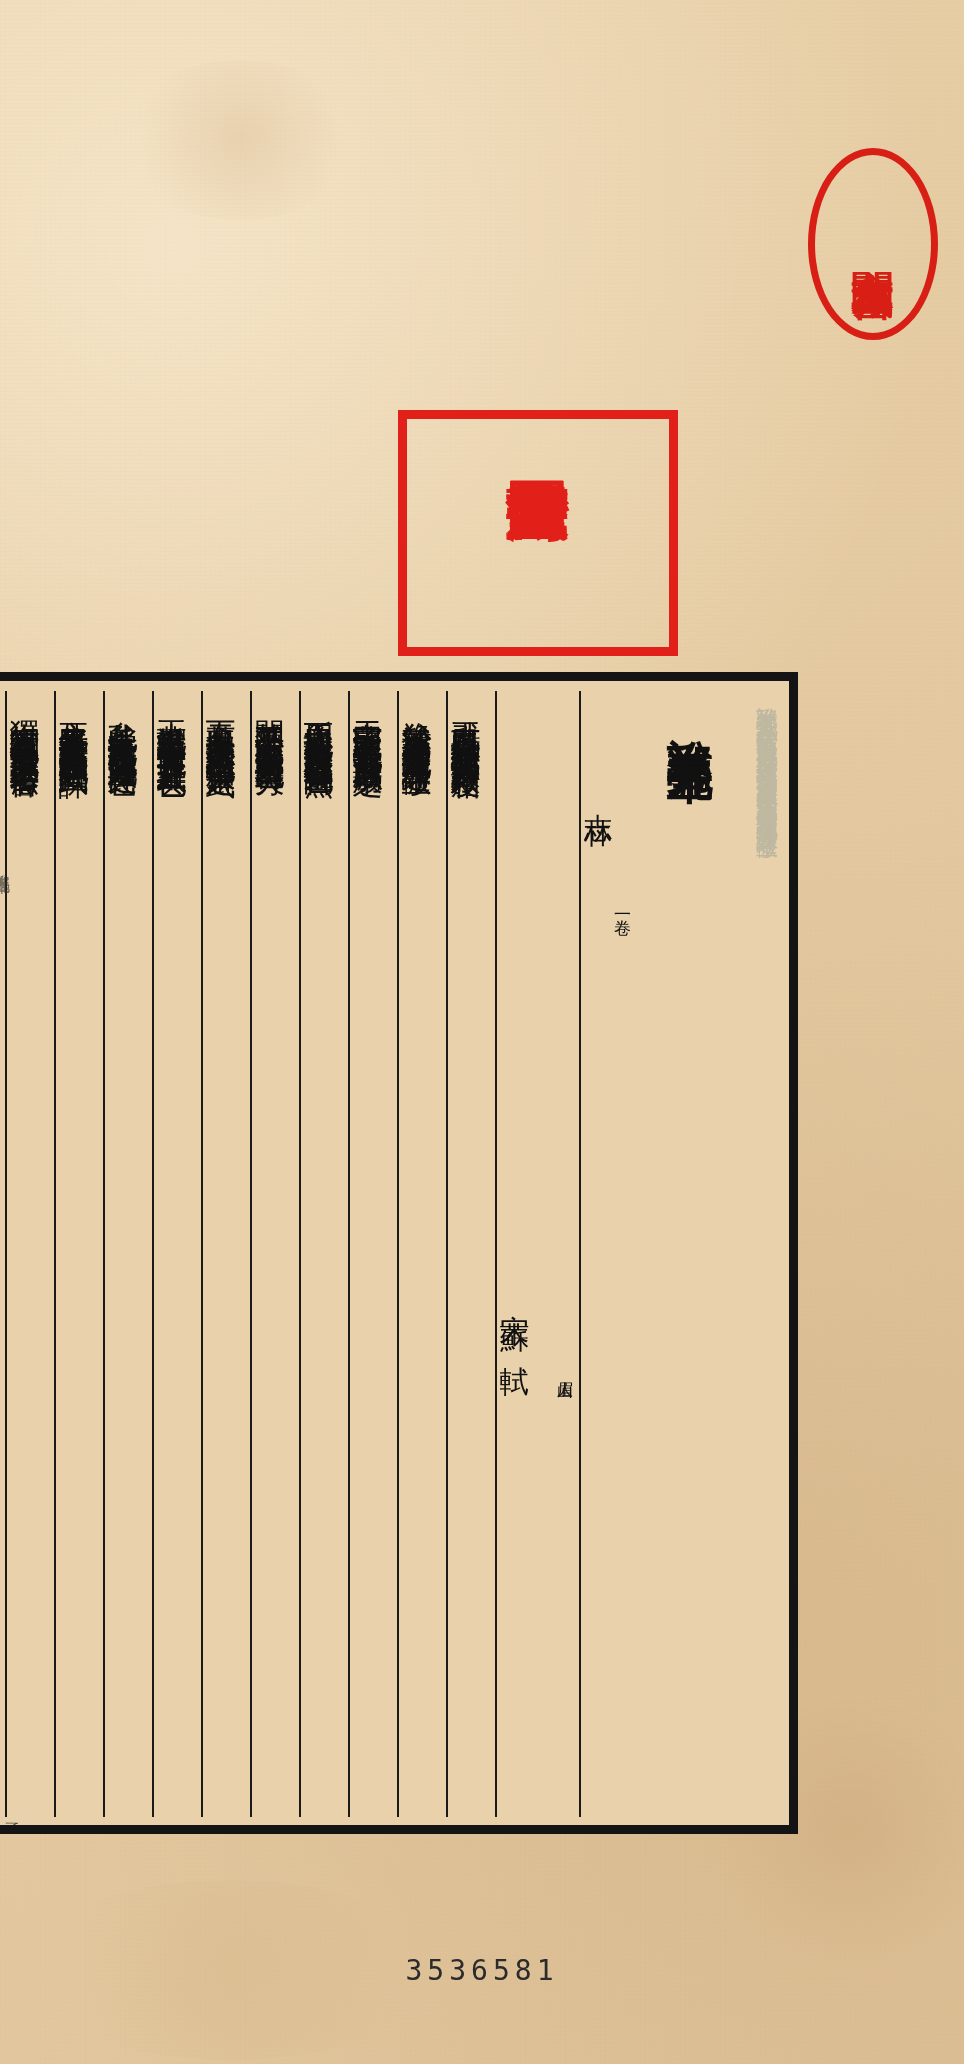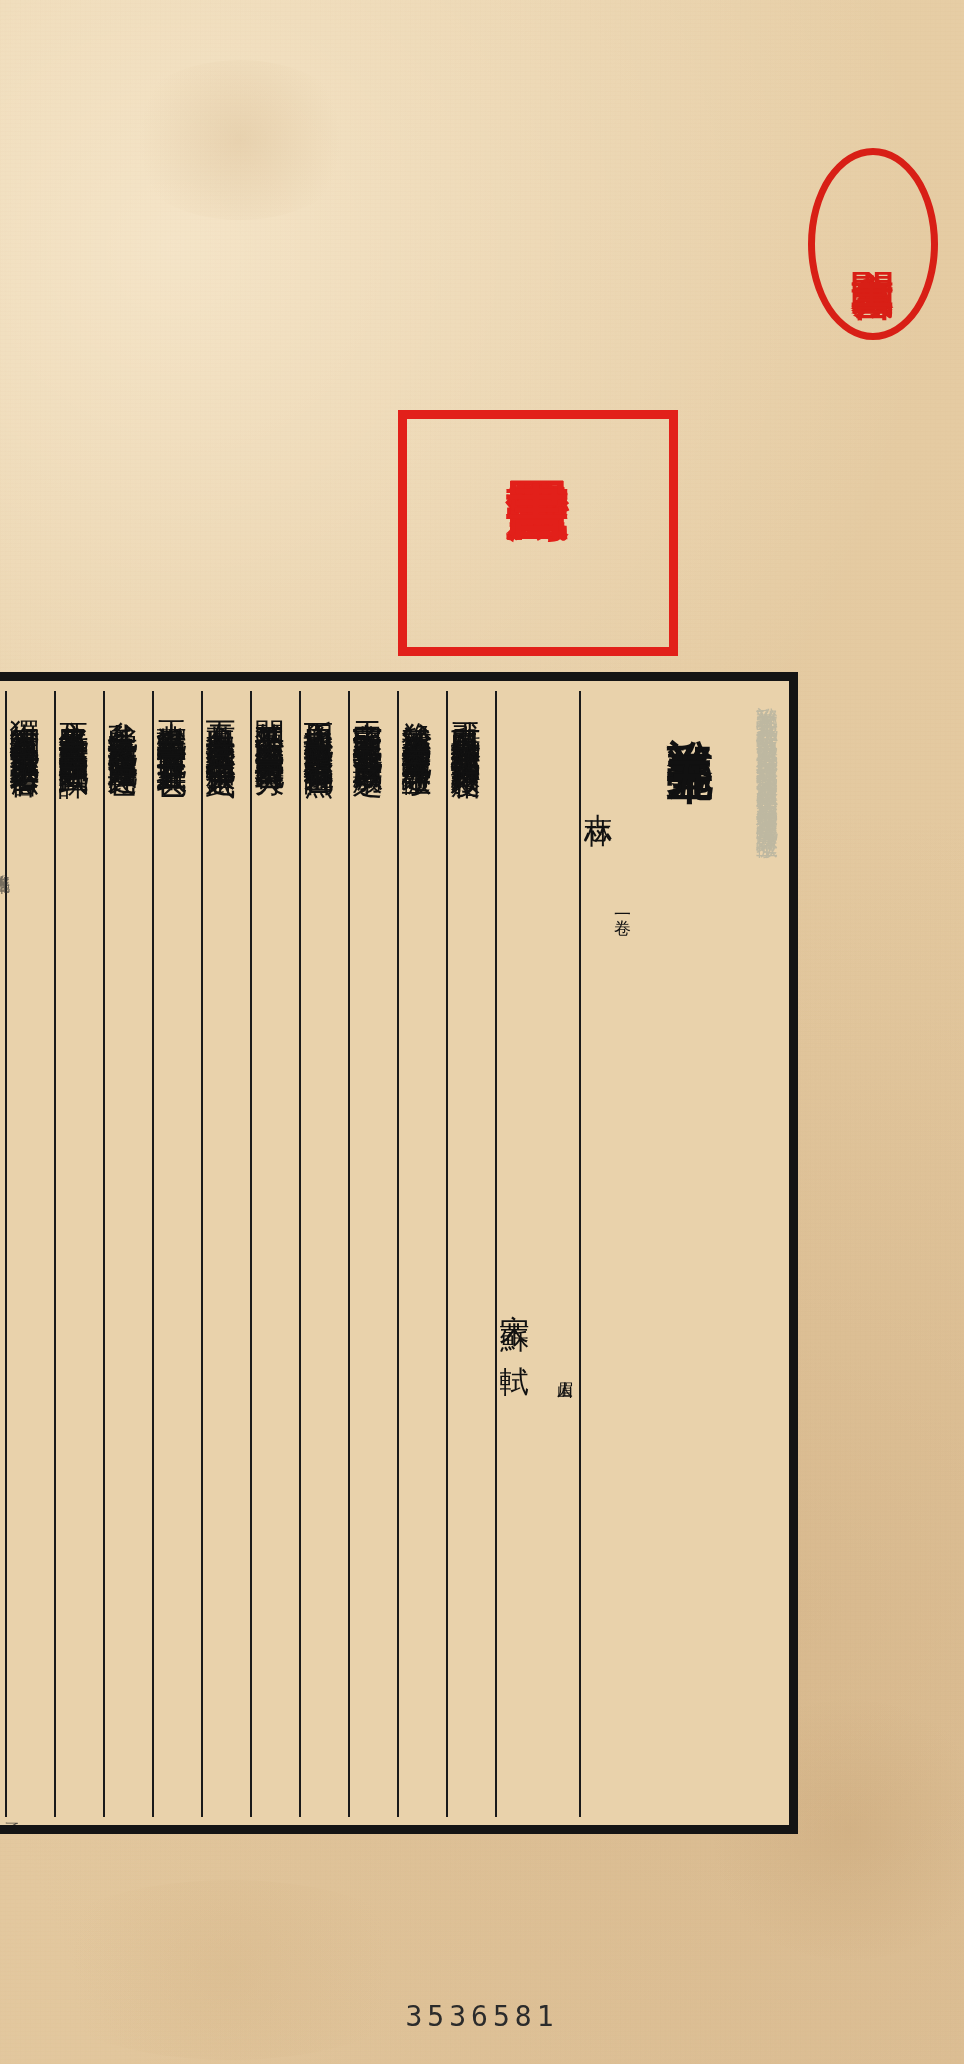--- a/index.html
+++ b/index.html
@@ -223,21 +223,21 @@
     color: #2a2a2a;
     opacity: .6;
     letter-spacing: 1px;
   }
 
   
   #footer-number {
     position: absolute;
     left: 0;
     right: 0;
-    top: 2000px;
+    top: 1954px;
     text-align: center;
     font-family: "DejaVu Sans Mono", monospace;
     font-size: 28px;
     letter-spacing: 5px;
     color: #2b2b2b;
   }
 </style>
 </head>
 <body>
 

